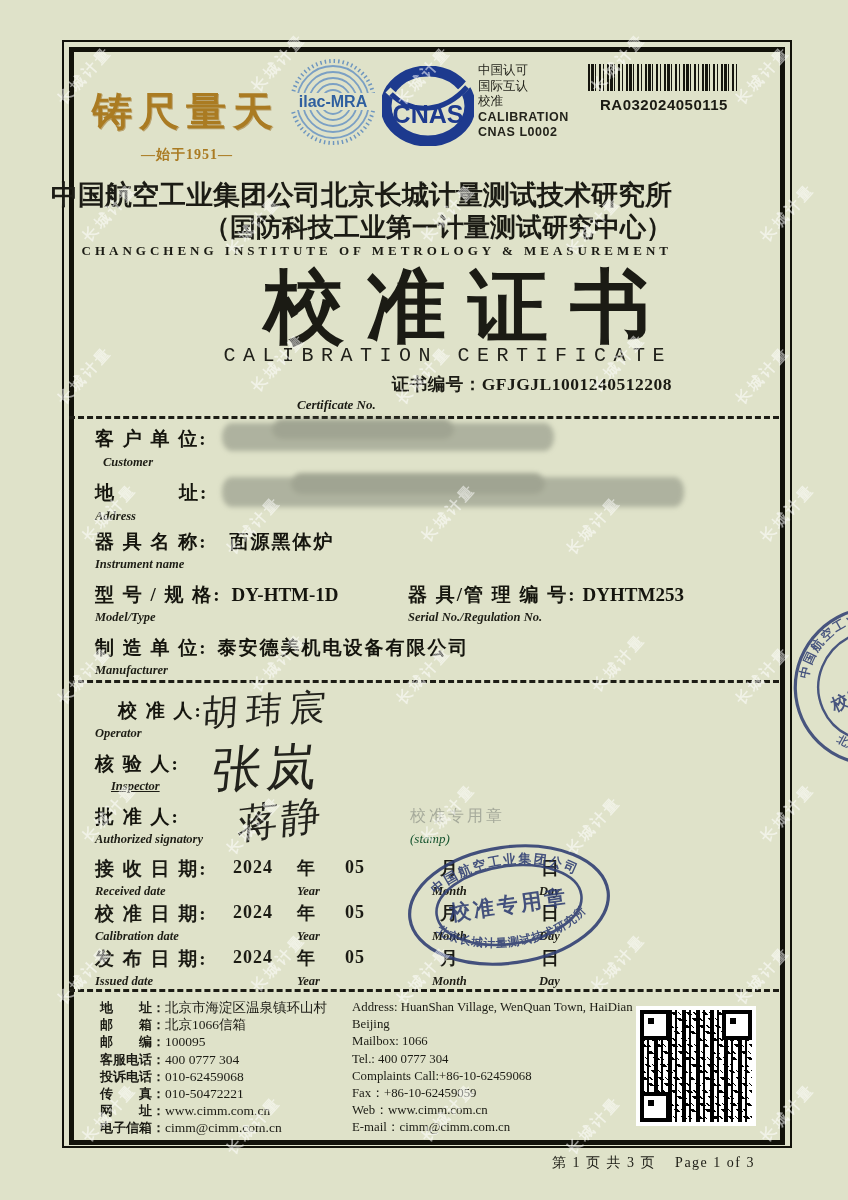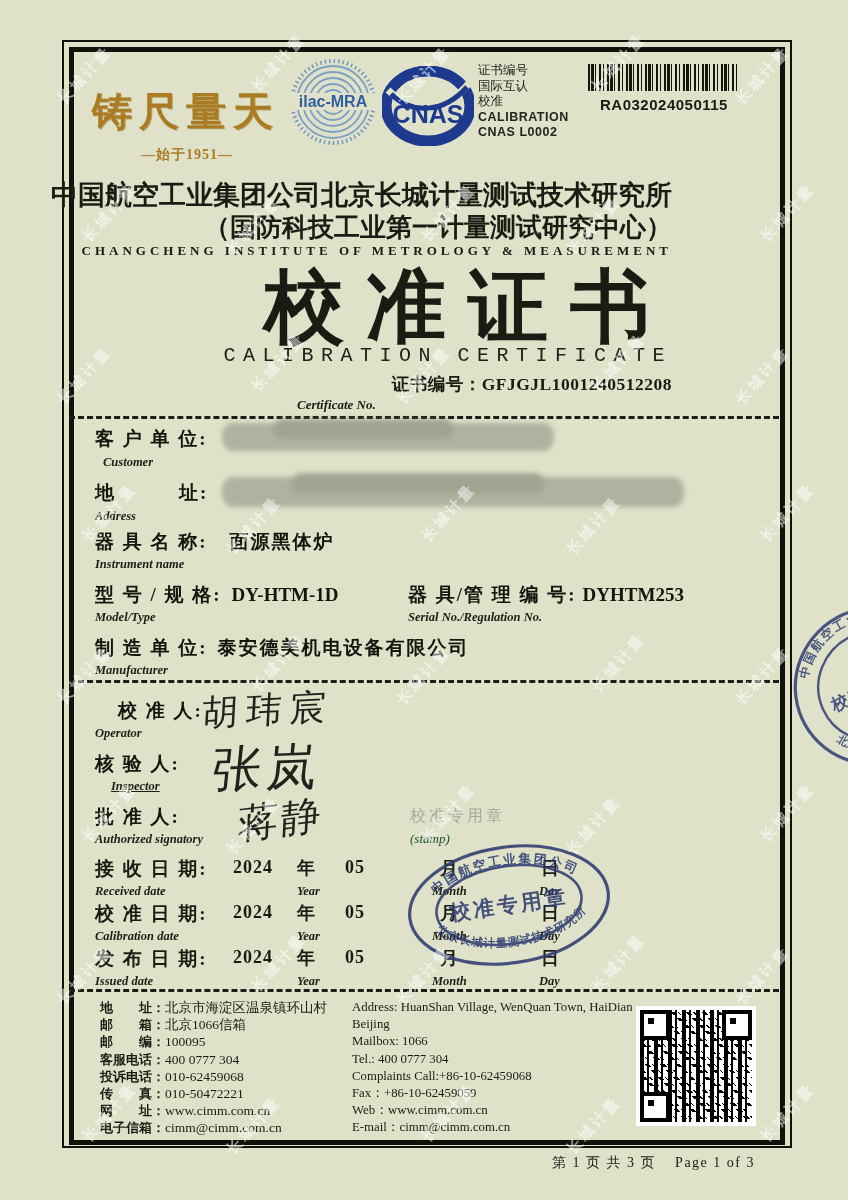--- a/index.html
+++ b/index.html
@@ -113,21 +113,21 @@
 </svg>
 
 <svg class="abs" id="cnas-logo" width="92" height="80" viewBox="0 0 92 80">
   <ellipse cx="46" cy="40" rx="42" ry="35" fill="none" stroke="#1d3a8e" stroke-width="11"></ellipse>
   <path d="M 6 24 C 28 46, 64 46, 88 16" stroke="#dfe2c9" stroke-width="7" fill="none"></path>
   <path d="M 9 28 C 30 49, 62 47, 85 21" stroke="#1d3a8e" stroke-width="5" fill="none"></path>
   <text x="46" y="57" text-anchor="middle" font-family="Liberation Sans, sans-serif" font-weight="bold" font-size="25" fill="#1d3a8e">CNAS</text>
 </svg>
 
 <div class="abs" id="accred">
-  <div>证书编号</div>
+  <div>中国认可</div>
   <div>国际互认</div>
   <div>校准</div>
   <div class="en">CALIBRATION</div>
   <div class="en">CNAS L0002</div>
 </div>
 
 <div class="abs" id="barcode"></div>
 <div class="abs" id="barcode-num">RA032024050115</div>
 
 <div class="abs centerline" id="inst1">中国航空工业集团公司北京长城计量测试技术研究所</div>

